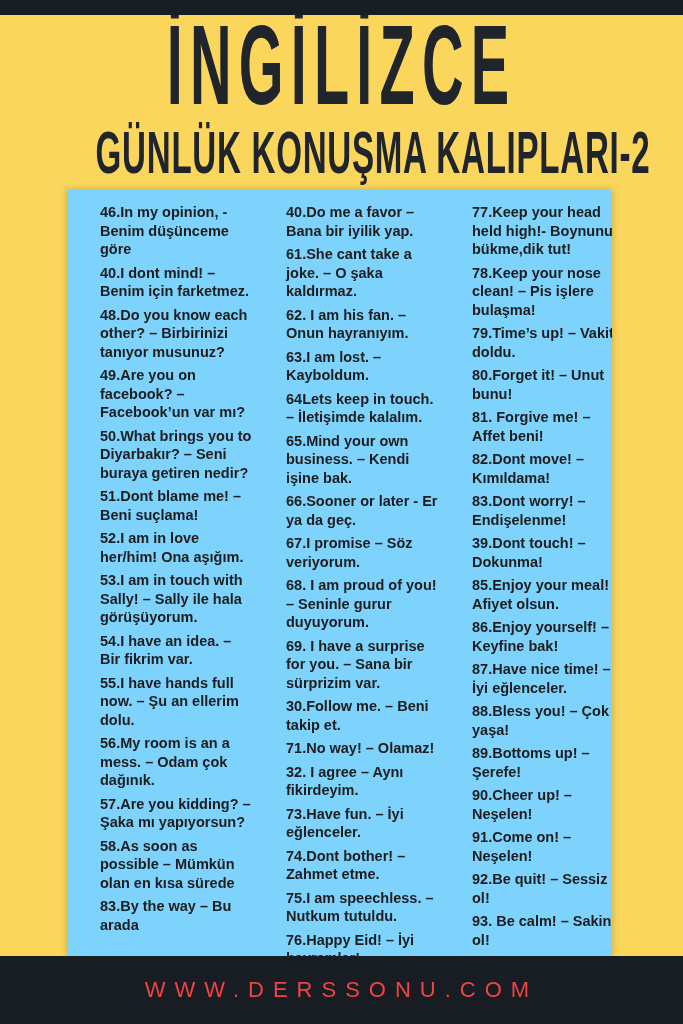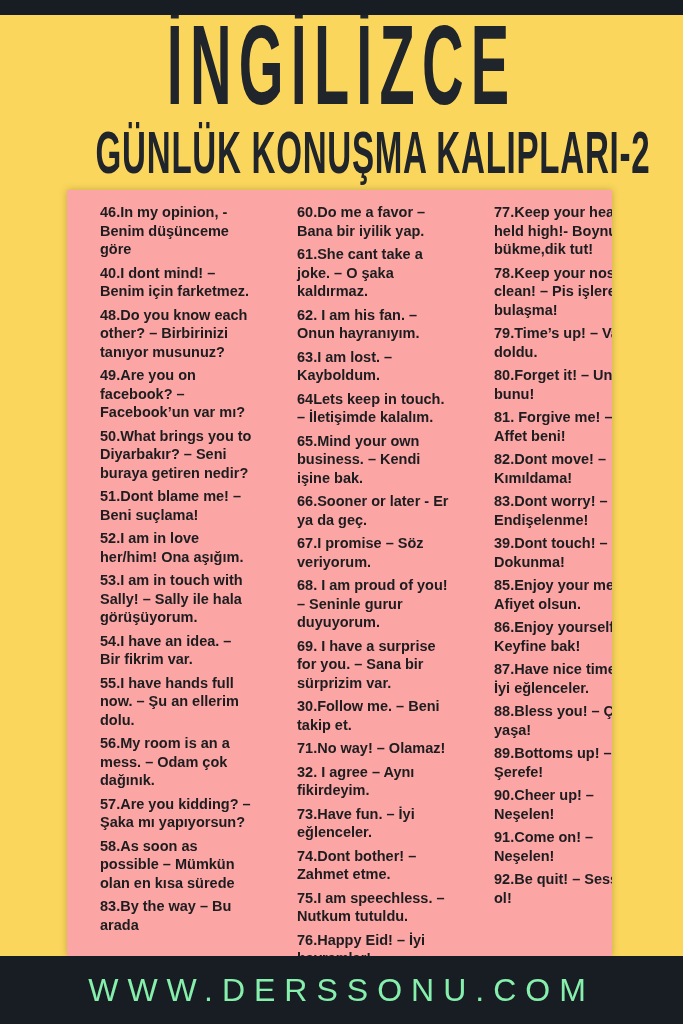--- a/index.html
+++ b/index.html
@@ -41,46 +41,46 @@
     transform: scale(0.72, 1.30);
     transform-origin: 50% 0%;
     white-space: nowrap;
     z-index: 2;
     line-height: 1.0;
   }
   .panel {
     position: absolute;
     left: 67px; top: 190px;
     width: 545px; height: 766px;
-    background: #fca5a5;
+    background: #7dd3fc;
     box-shadow: 0 0 7px rgba(90,80,30,0.35);
     display: flex;
-    gap: 44px;
+    gap: 33px;
     padding: 13px 8px 0 33px;
     overflow: hidden;
     z-index: 1;
   }
   .phrase-col { width: 153px; flex: 0 0 153px; }
   .phrase {
     font-size: 14.5px;
     font-weight: 700;
     line-height: 18.5px;
     color: #1D1D1F;
     margin-bottom: 5px;
   }
   .bottom-bar {
     position: absolute; left: 0; bottom: 0;
     width: 683px; height: 68px;
     background: #181C23;
     display: flex; align-items: center; justify-content: center;
     z-index: 3;
   }
   .footer-url {
-    color: #86efac;
-    font-size: 32px;
+    color: #ef4444;
+    font-size: 22px;
     font-weight: 400;
     letter-spacing: 9px;
     white-space: nowrap;
   }
 </style>
 </head>
 <body>
 
 <div class="top-bar"></div>
 
@@ -99,21 +99,21 @@
       <p class="phrase">52.I am in love her/him! Ona aşığım.</p>
       <p class="phrase">53.I am in touch with Sally! – Sally ile hala görüşüyorum.</p>
       <p class="phrase">54.I have an idea. – Bir fikrim var.</p>
       <p class="phrase">55.I have hands full now. – Şu an ellerim dolu.</p>
       <p class="phrase">56.My room is an a mess. – Odam çok dağınık.</p>
       <p class="phrase">57.Are you kidding? – Şaka mı yapıyorsun?</p>
       <p class="phrase">58.As soon as possible – Mümkün olan en kısa sürede</p>
       <p class="phrase">83.By the way – Bu arada</p>
     </div>
   <div class="phrase-col">
-      <p class="phrase">60.Do me a favor – Bana bir iyilik yap.</p>
+      <p class="phrase">40.Do me a favor – Bana bir iyilik yap.</p>
       <p class="phrase">61.She cant take a joke. – O şaka kaldırmaz.</p>
       <p class="phrase">62. I am his fan. – Onun hayranıyım.</p>
       <p class="phrase">63.I am lost. – Kayboldum.</p>
       <p class="phrase">64Lets keep in touch. – İletişimde kalalım.</p>
       <p class="phrase">65.Mind your own business. – Kendi işine bak.</p>
       <p class="phrase">66.Sooner or later - Er ya da geç.</p>
       <p class="phrase">67.I promise – Söz veriyorum.</p>
       <p class="phrase">68. I am proud of you! – Seninle gurur duyuyorum.</p>
       <p class="phrase">69. I have a surprise for you. – Sana bir sürprizim var.</p>
       <p class="phrase">30.Follow me. – Beni takip et.</p>
@@ -134,18 +134,19 @@
       <p class="phrase">83.Dont worry! – Endişelenme!</p>
       <p class="phrase">39.Dont touch! – Dokunma!</p>
       <p class="phrase">85.Enjoy your meal! – Afiyet olsun.</p>
       <p class="phrase">86.Enjoy yourself! – Keyfine bak!</p>
       <p class="phrase">87.Have nice time! – İyi eğlenceler.</p>
       <p class="phrase">88.Bless you! – Çok yaşa!</p>
       <p class="phrase">89.Bottoms up! – Şerefe!</p>
       <p class="phrase">90.Cheer up! – Neşelen!</p>
       <p class="phrase">91.Come on! – Neşelen!</p>
       <p class="phrase">92.Be quit! – Sessiz ol!</p>
+      <p class="phrase">93. Be calm! – Sakin ol!</p>
     </div>
 </div>
 
 <div class="bottom-bar">
   <div class="footer-url">WWW.DERSSONU.COM</div>
 </div>
 
 </body></html>

